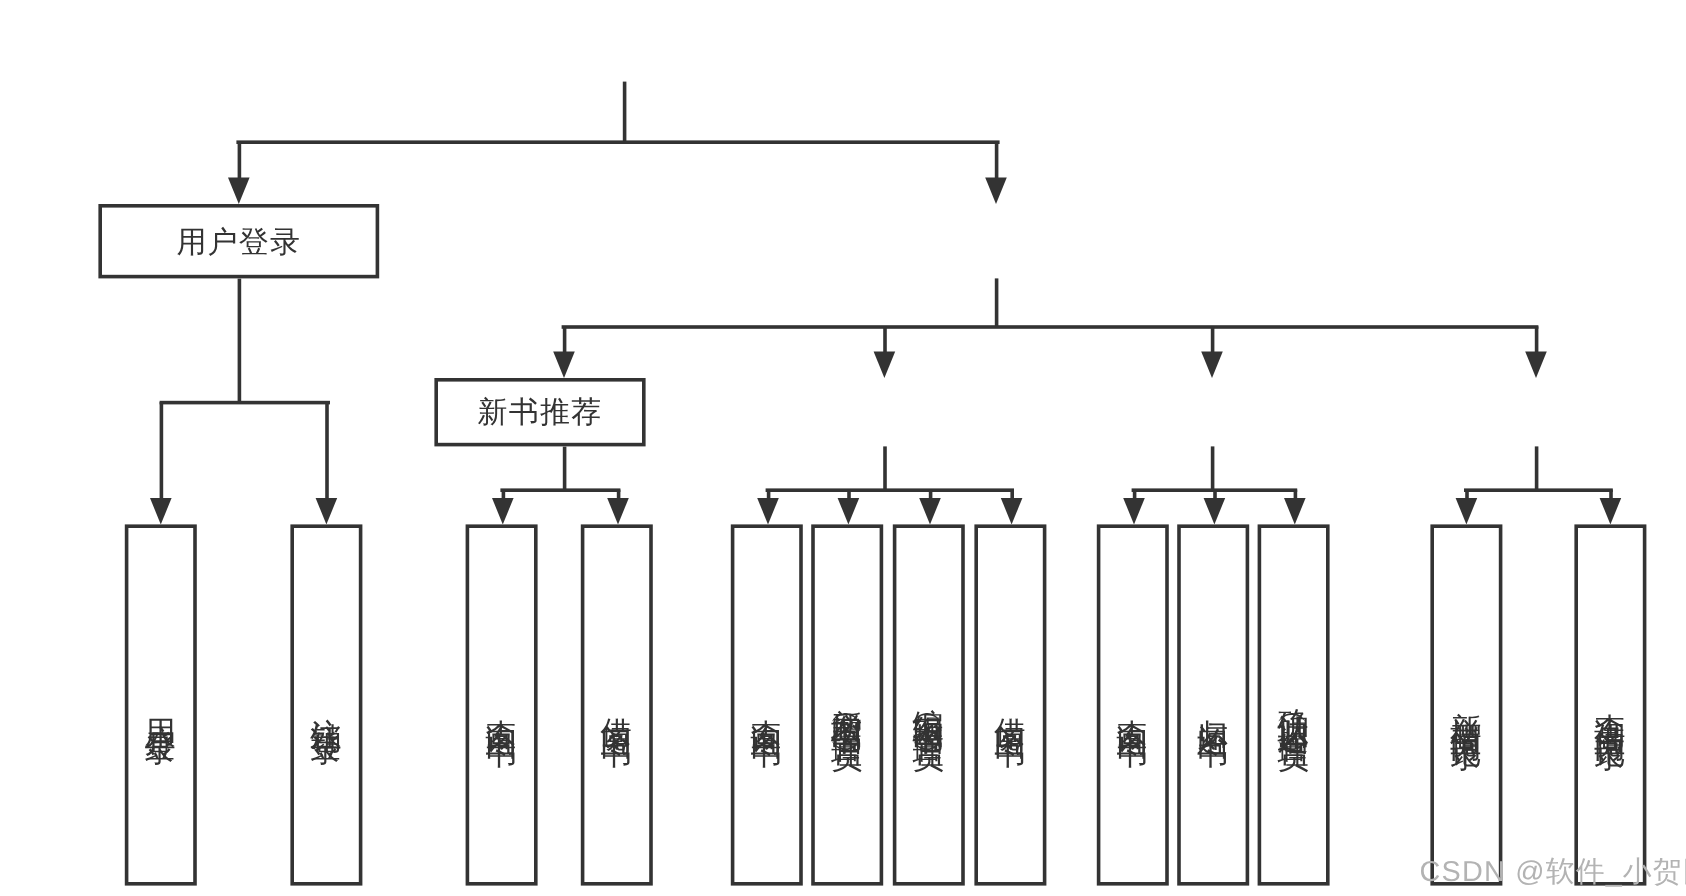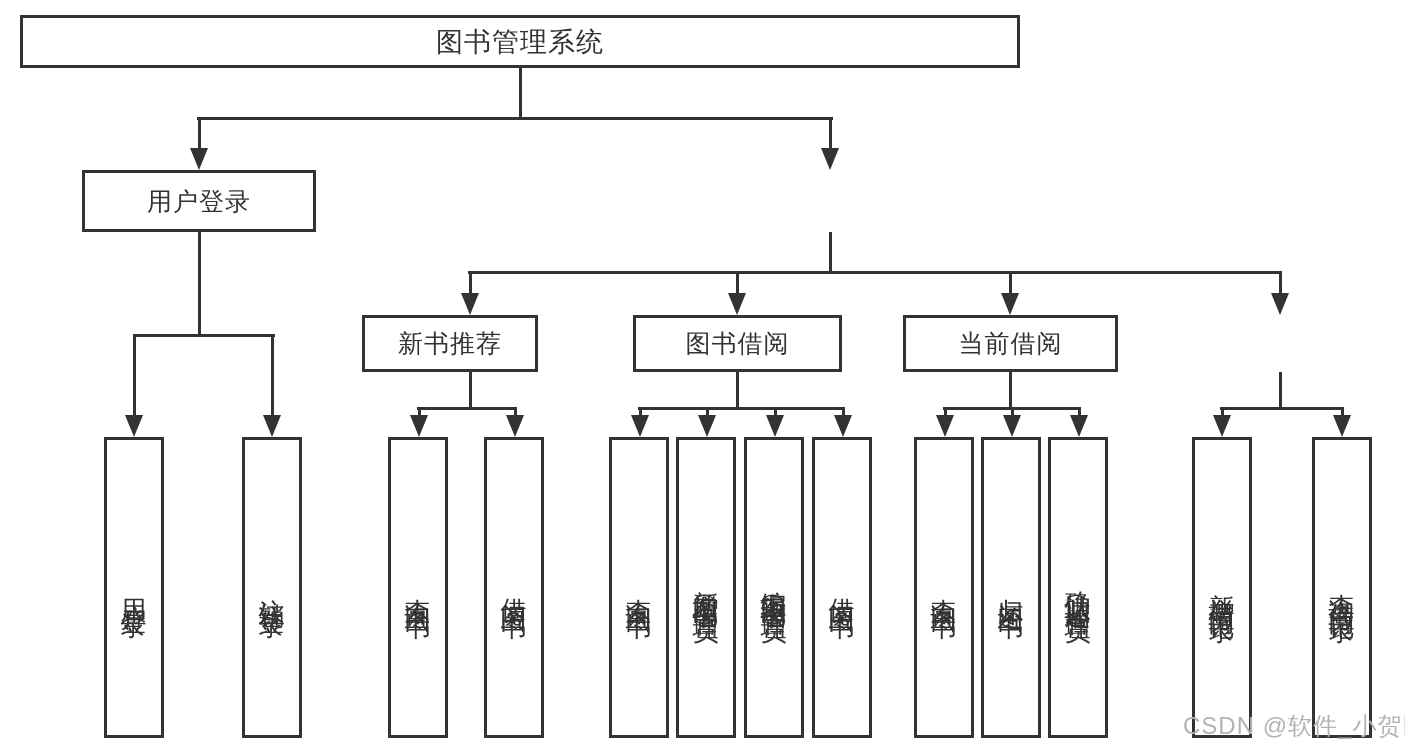--- a/index.html
+++ b/index.html
@@ -112,36 +112,27 @@
   <div class="vl" style="left:1078px;top:408px;height:11px"></div>
   <div class="arr" style="left:1070px;top:415px"></div>
 
   <div class="vl" style="left:1279px;top:372px;height:37px"></div>
   <div class="hl" style="left:1220px;top:407px;width:124px"></div>
   <div class="vl" style="left:1221px;top:408px;height:11px"></div>
   <div class="arr" style="left:1213px;top:415px"></div>
   <div class="vl" style="left:1341px;top:408px;height:11px"></div>
   <div class="arr" style="left:1333px;top:415px"></div>
 
-  <div class="box" style="left:20px;top:15px;width:1000px;height:53px">
-    <span class="hlabel root-label">图书管理系统</span>
-  </div>
 
   <div class="box" style="left:82px;top:170px;width:234px;height:62px">
     <span class="hlabel">用户登录</span>
   </div>
 
   <div class="box" style="left:362px;top:315px;width:176px;height:57px">
     <span class="hlabel">新书推荐</span>
-  </div>
-  <div class="box" style="left:633px;top:315px;width:209px;height:57px">
-    <span class="hlabel">图书借阅</span>
-  </div>
-  <div class="box" style="left:903px;top:315px;width:215px;height:57px">
-    <span class="hlabel">当前借阅</span>
   </div>
 
   <div class="box leaf" style="left:104px">
     <span class="vtext">用户登录</span>
   </div>
   <div class="box leaf" style="left:242px">
     <span class="vtext">注销登录</span>
   </div>
 
   <div class="box leaf" style="left:388px">

